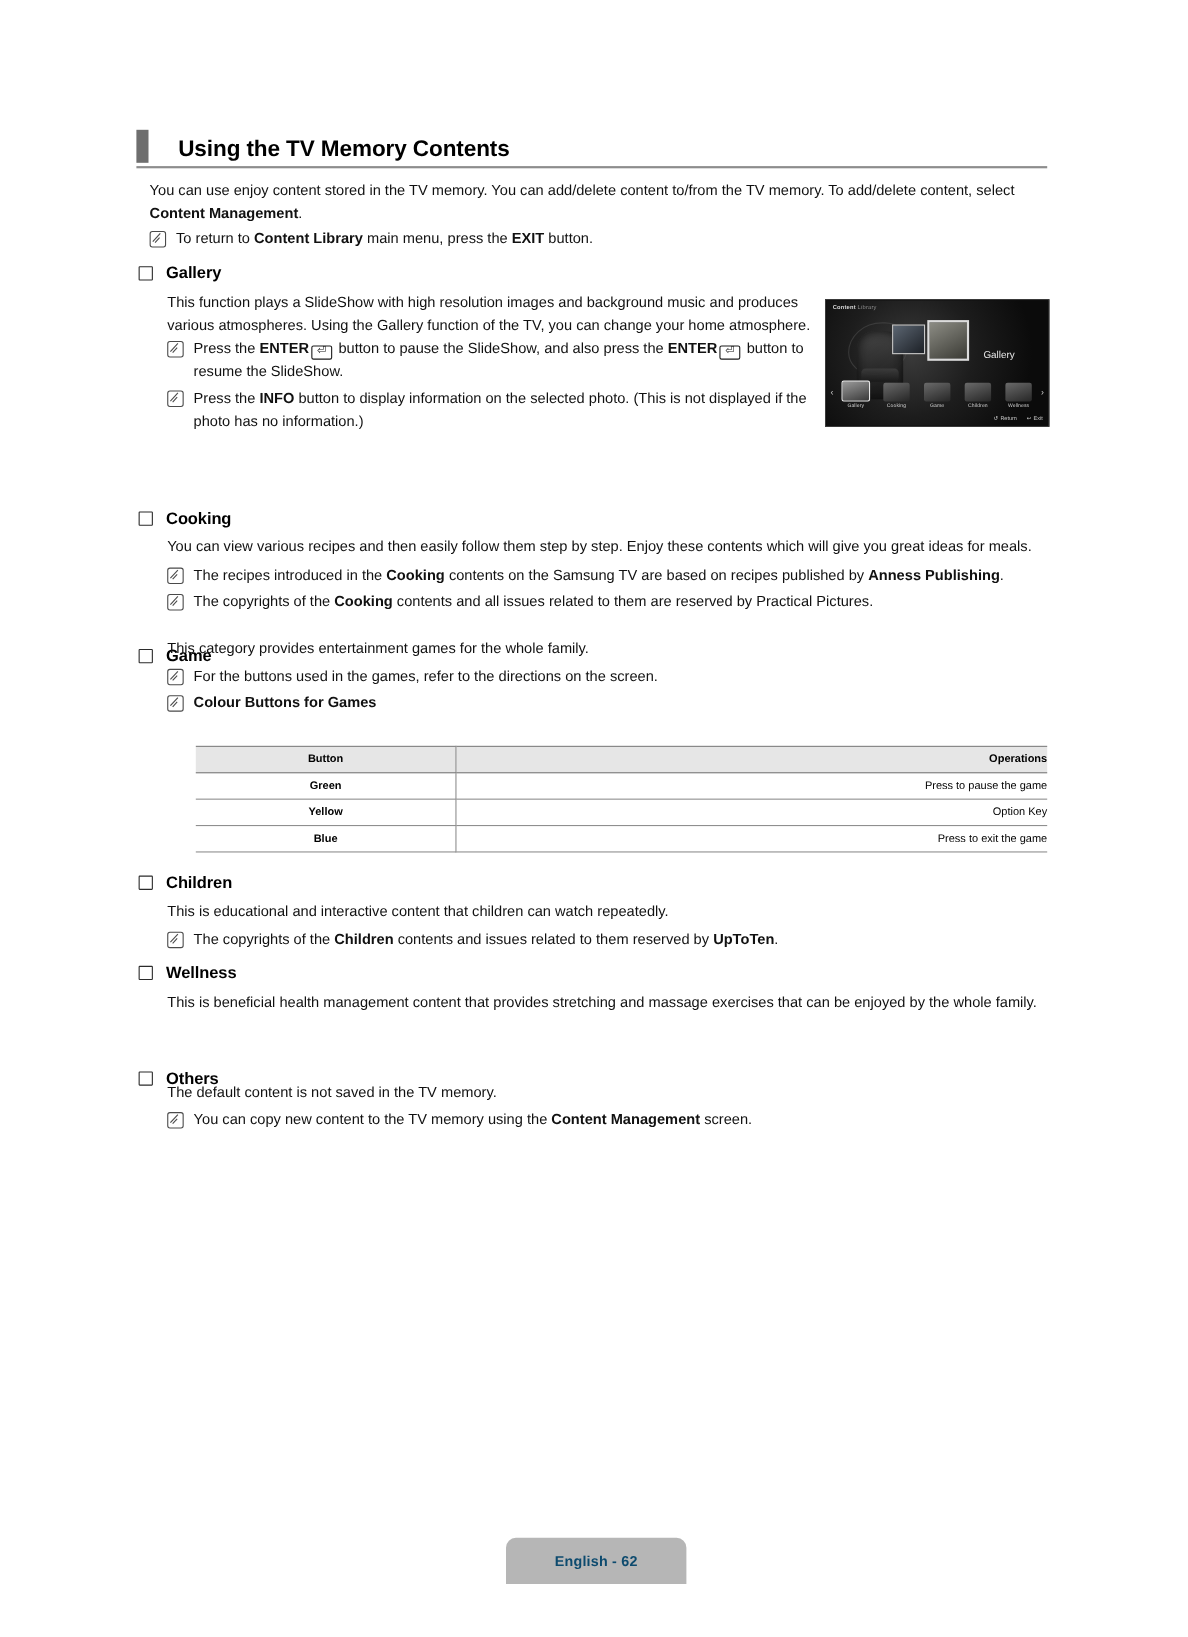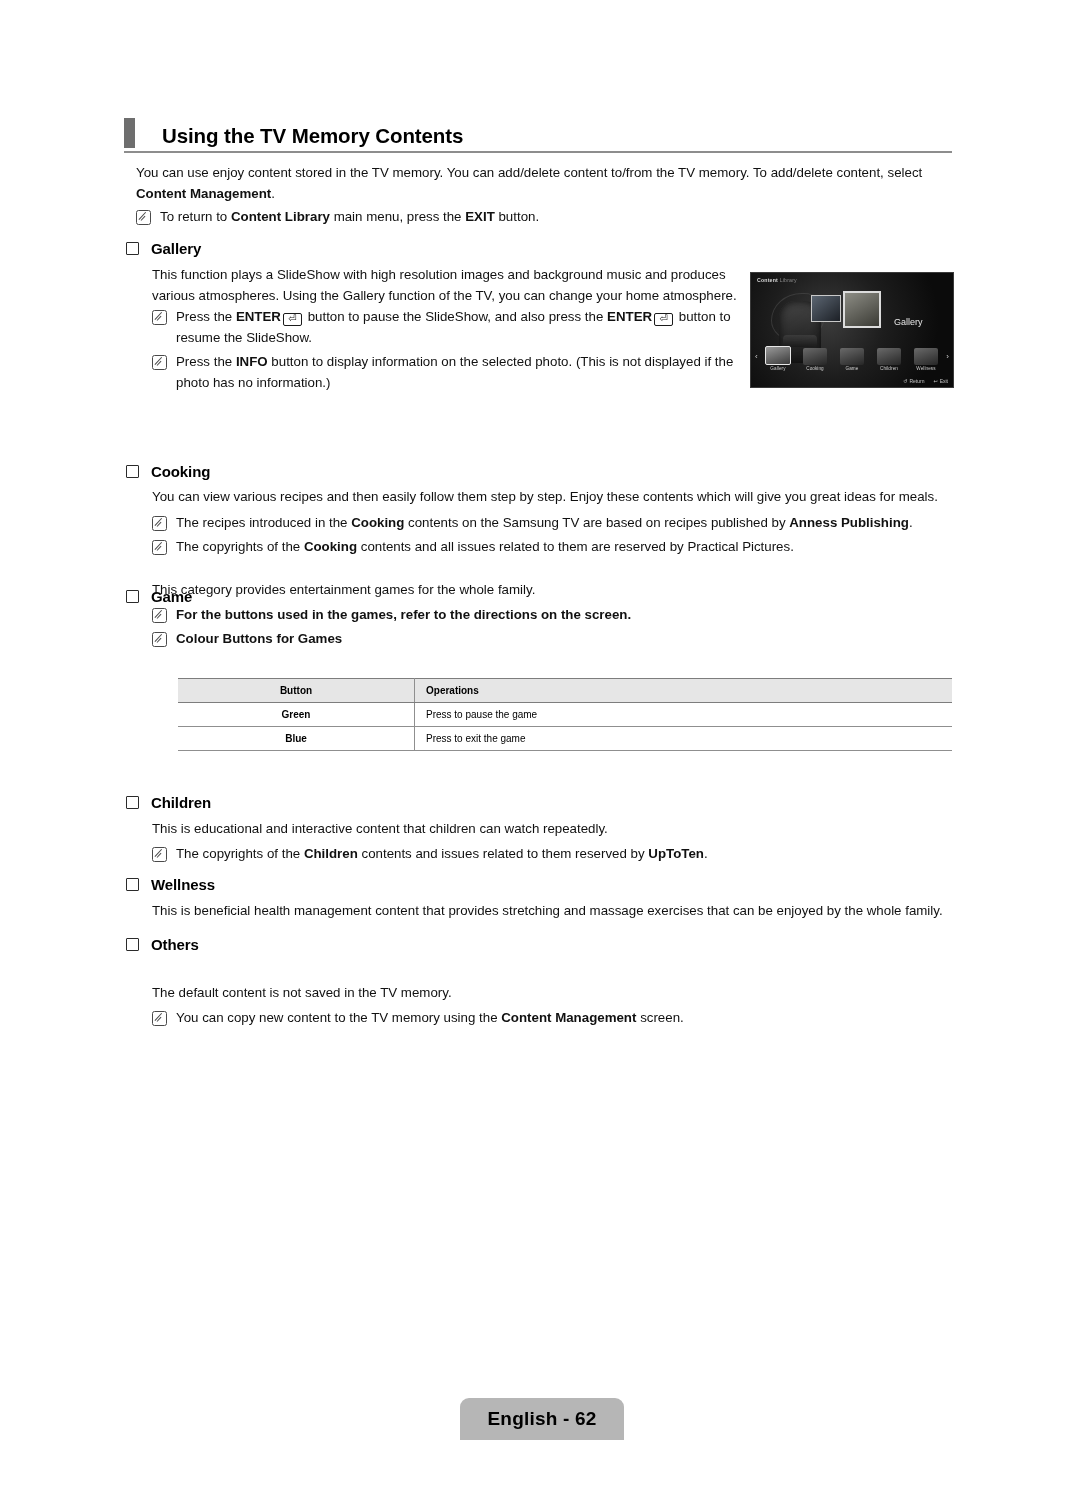--- a/index.html
+++ b/index.html
@@ -311,39 +311,39 @@
   .tbl tbody td {
     border-bottom: 1.4px solid #8f8f8f;
   }
   .col-btn {
     width: 236px;
     text-align: center;
     font-weight: bold;
     border-right: 1.4px solid #8f8f8f;
   }
   .tbl thead .col-btn { font-weight: bold; }
-  .col-op { text-align: left; padding-left: 11px !important; font-weight: normal; }
+  .col-op { text-align: right; padding-left: 11px !important; font-weight: normal; }
   .tbl thead .col-op { font-weight: bold; }
 
   
   .footer-badge {
     position: absolute;
     left: 460px;
     top: 1398px;
     width: 164px;
     height: 42px;
     background: #b6b6b6;
     border-radius: 9px 9px 0 0;
     display: flex;
     align-items: center;
     justify-content: center;
-    font-size: 19px;
+    font-size: 13px;
     font-weight: bold;
     letter-spacing: 0.2px;
-    color: #000000;
+    color: #0c4a6e;
   }
 </style>
 </head>
 <body>
 
 <div class="page">
 
   <div class="title-block">
     <div class="title-row">
       <div class="title-bar"></div>
@@ -443,21 +443,21 @@
       <span class="note-text body-text"><span>The copyrights of the </span><b>Cooking</b><span> contents and all issues related to them are reserved by Practical Pictures.</span></span>
     </div>
   </div>
 
   <div class="section-head" style="top:588px;">
     <span class="sq-bullet"></span>
     <span class="section-title">Game</span>
   </div>
   <div class="sect-body" style="top:579px; width:800px;">
     <div class="body-text">This category provides entertainment games for the whole family.</div>
-    <div class="note" style="margin-top:4px;font-weight:bold;">
+    <div class="note" style="margin-top:4px;">
       <span class="note-icon"></span>
       <span class="note-text body-text">For the buttons used in the games, refer to the directions on the screen.</span>
     </div>
     <div class="note">
       <span class="note-icon"></span>
       <span class="note-text body-text b">Colour Buttons for Games</span>
     </div>
   </div>
 
   <table class="tbl" style="top:678px;">
@@ -466,20 +466,24 @@
         <th class="col-btn">Button</th>
         <th class="col-op">Operations</th>
       </tr>
     </thead>
     <tbody>
       <tr>
         <td class="col-btn">Green</td>
         <td class="col-op">Press to pause the game</td>
       </tr>
       <tr>
+        <td class="col-btn">Yellow</td>
+        <td class="col-op">Option Key</td>
+      </tr>
+      <tr>
         <td class="col-btn">Blue</td>
         <td class="col-op">Press to exit the game</td>
       </tr>
     </tbody>
   </table>
 
   <div class="section-head" style="top:794px;">
     <span class="sq-bullet"></span>
     <span class="section-title">Children</span>
   </div>
@@ -492,21 +496,21 @@
   </div>
 
   <div class="section-head" style="top:876px;">
     <span class="sq-bullet"></span>
     <span class="section-title">Wellness</span>
   </div>
   <div class="sect-body" style="top:900px; width:800px;">
     <div class="body-text">This is beneficial health management content that provides stretching and massage exercises that can be enjoyed by the whole family.</div>
   </div>
 
-  <div class="section-head" style="top:936px;">
+  <div class="section-head" style="top:972px;">
     <span class="sq-bullet"></span>
     <span class="section-title">Others</span>
   </div>
   <div class="sect-body" style="top:982px; width:800px;">
     <div class="body-text">The default content is not saved in the TV memory.</div>
     <div class="note" style="margin-top:4px;">
       <span class="note-icon"></span>
       <span class="note-text body-text"><span>You can copy new content to the TV memory using the </span><b>Content Management</b><span> screen.</span></span>
     </div>
   </div>

